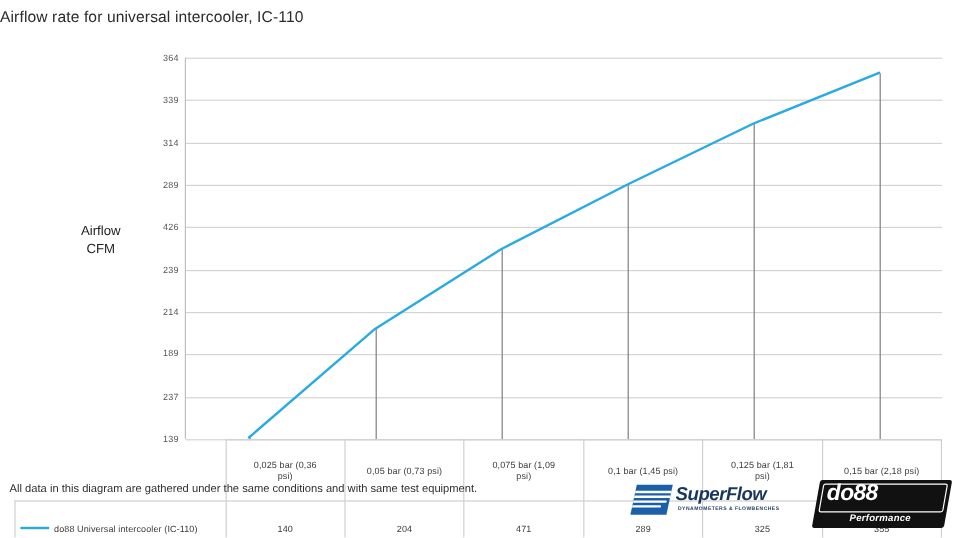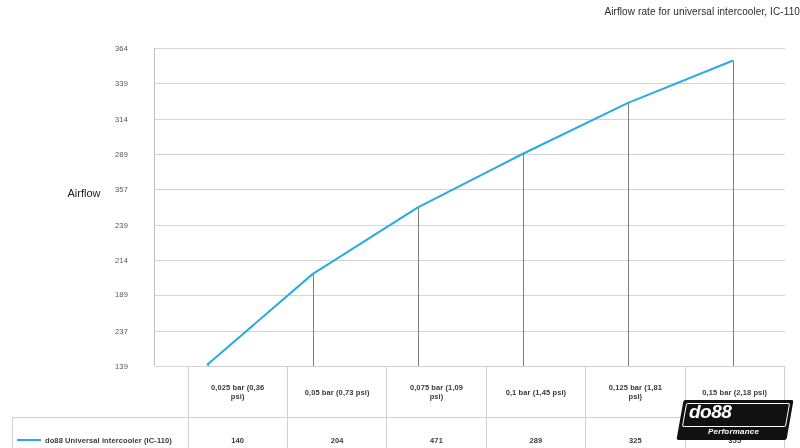--- a/index.html
+++ b/index.html
@@ -15,22 +15,22 @@
     overflow: hidden;
     position: relative;
   }
 
   
   .chart-title {
     position: absolute;
     left: 0;
     top: 6px;
     width: 800px;
-    text-align: right;
-    font-size: 10px;
+    text-align: left;
+    font-size: 13px;
     color: #2b2b2b;
     letter-spacing: .1px;
   }
 
   
   .plot-wrap {
     position: absolute;
     left: 155px;
     top: 48px;
     width: 630px;
@@ -58,21 +58,21 @@
   .ytick-holder {
     position: absolute;
     left: 0;
     top: 0;
     width: 100%;
     height: 100%;
   }
   .ytick-lbl {
     position: absolute;
     width: 34px;
-    text-align: left;
+    text-align: right;
     left: -40px;
     font-size: 7.5px;
     color: #555555;
     transform: translateY(-50%);
     letter-spacing: .2px;
   }
 
   
   .droplines {
     position: absolute;
@@ -116,21 +116,20 @@
     color: #3a3a3a;
     table-layout: fixed;
   }
   .data-table td {
     border: 1px solid #d0d0d0;
     height: 13px;
     text-align: center;
     padding: 16px;
     vertical-align: middle;
     letter-spacing: .1px;
-    font-weight: bold;
   }
   td.legend-cell {
     border-left: 1px solid #d0d0d0;
     text-align: left;
     white-space: nowrap;
     padding-left: 4px;
   }
   td.corner-blank {
     border: none;
   }
@@ -264,20 +263,21 @@
     padding-left: 20px;
   }
 </style>
 </head>
 <body>
 
 <div class="chart-title">Airflow rate for universal intercooler, IC-110</div>
 
 <div class="axis-label">
   <div>Airflow</div>
+  <div>CFM</div>
 </div>
 
 <div class="plot-wrap">
   <div class="y-axis-line"></div>
   <div class="gridlines" id="gridlines">
       <div class="gridline" style="top: 318px;"></div>
       <div class="gridline" style="top: 282.667px;"></div>
       <div class="gridline" style="top: 247.333px;"></div>
       <div class="gridline" style="top: 212px;"></div>
       <div class="gridline" style="top: 176.667px;"></div>
@@ -286,21 +286,21 @@
       <div class="gridline" style="top: 70.6667px;"></div>
       <div class="gridline" style="top: 35.3333px;"></div>
       <div class="gridline" style="top: 0px;"></div>
     </div>
   <div class="ytick-holder" id="yticks">
       <div class="ytick-lbl" style="top: 318px;">139</div>
       <div class="ytick-lbl" style="top: 282.667px;">237</div>
       <div class="ytick-lbl" style="top: 246px;">189</div>
       <div class="ytick-lbl" style="top: 212px;">214</div>
       <div class="ytick-lbl" style="top: 176.667px;">239</div>
-      <div class="ytick-lbl" style="top: 141.333px;">357</div>
+      <div class="ytick-lbl" style="top: 141.333px;">426</div>
       <div class="ytick-lbl" style="top: 106px;">289</div>
       <div class="ytick-lbl" style="top: 70.6667px;">314</div>
       <div class="ytick-lbl" style="top: 35.3333px;">339</div>
       <div class="ytick-lbl" style="top: 0px;">364</div>
     </div>
   <div class="droplines" id="droplines">
       <div class="dropline" style="left: 53px; top: 316.587px; height: 1.41333px;"></div>
       <div class="dropline" style="left: 158px; top: 226.133px; height: 91.8667px;"></div>
       <div class="dropline" style="left: 263px; top: 159.707px; height: 158.293px;"></div>
       <div class="dropline" style="left: 368px; top: 106px; height: 212px;"></div>
@@ -331,24 +331,35 @@
       <td>204</td>
       <td>471</td>
       <td>289</td>
       <td>325</td>
       <td>355</td>
     </tr>
   </tbody>
 </table>
 
 <div class="footnote">
+  <div>All data in this diagram are gathered under the same conditions and with same test equipment.</div>
 </div>
 
 <div class="logos">
 
+  <div class="sf-logo">
+    <div class="sf-mark">
+      <i style="top:5px;  width:40px;"></i>
+      <i style="top:9px;  width:36px;"></i>
+      <i style="top:13px; width:32px;"></i>
+      <i style="top:17px; width:28px;"></i>
+    </div>
+    <div class="sf-word">SuperFlow</div>
+    <div class="sf-sub">DYNAMOMETERS &amp; FLOWBENCHES</div>
+  </div>
 
   <div class="do88-logo">
     <div class="do88-plate"></div>
     <div class="do88-inner"></div>
     <div class="do88-word">do88</div>
     <div class="do88-perf">Performance</div>
   </div>
 
 </div>
 

